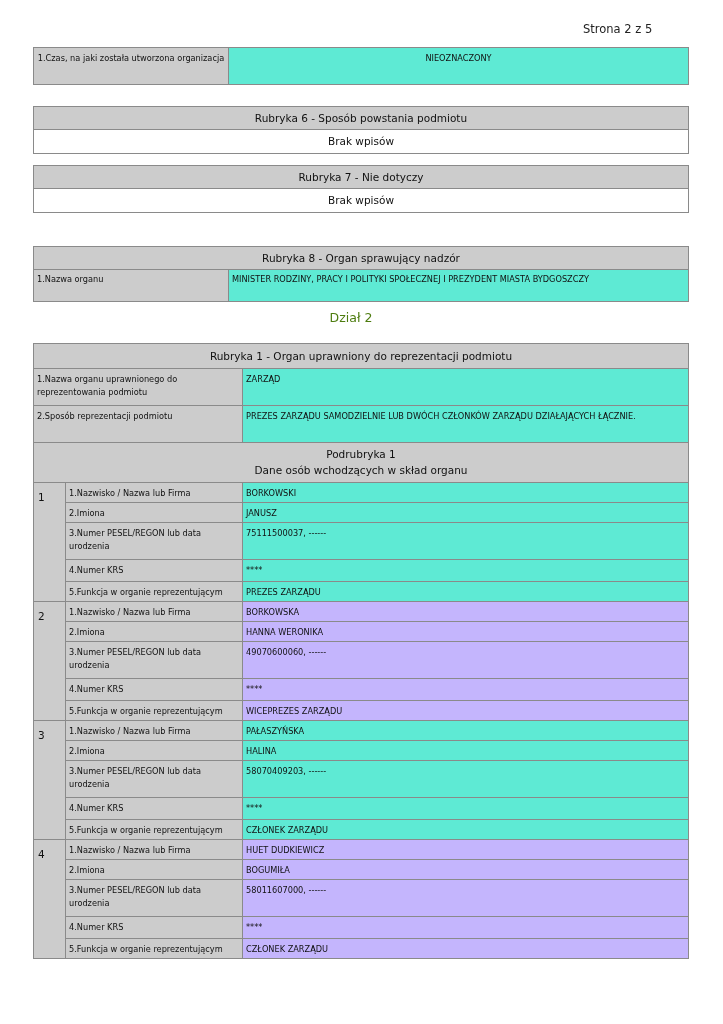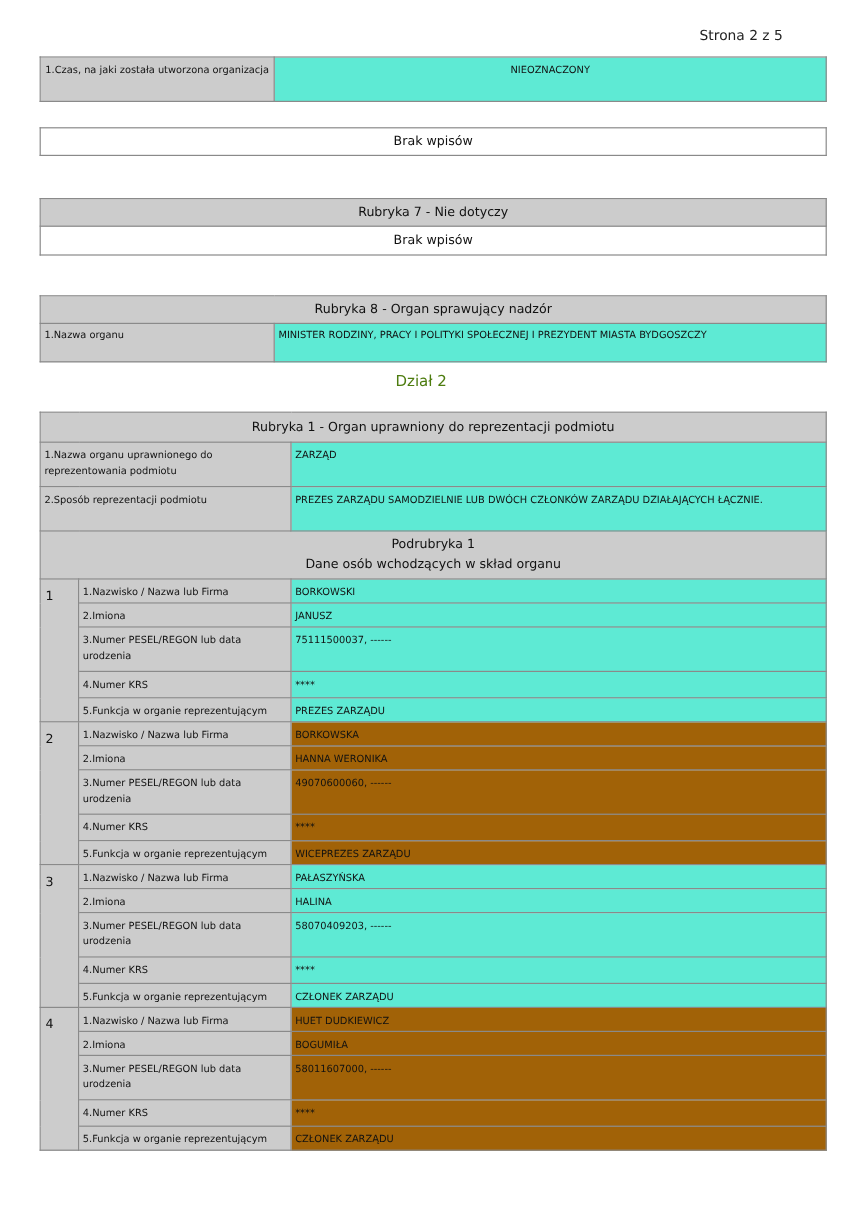--- a/index.html
+++ b/index.html
@@ -3,21 +3,21 @@
 <meta charset="utf-8">
 <style>
   html, body { margin: 0; padding: 0; background: #ffffff; }
   body { width: 723px; height: 1024px; position: relative; overflow: hidden;
          font-family: "DejaVu Sans", sans-serif; color: #111; }
   .page-num { position: absolute; top: 22px; left: 583px; font-size: 11.5px; color: #222; }
   table { border-collapse: collapse; position: absolute; left: 33px; width: 656px; table-layout: fixed; }
   td { border: 1px solid #8a8a8a; font-size: 8.2px; vertical-align: top; padding: 4px 3px 2px 3px; line-height: 1.55; }
   .lbl { background: #cccccc; }
   .val { background: #5eead4; }
-  .val-alt { background: #a16207; }
+  .val-alt { background: #c4b5fd; }
   .hdr { background: #cccccc; text-align: center; font-size: 10.5px; padding: 3px 2px; vertical-align: middle; }
   .body-center { background: #ffffff; text-align: center; font-size: 10.5px; padding: 3px 2px; vertical-align: middle; }
   .section-title { position: absolute; left: 23px; width: 656px; text-align: center; font-size: 12.5px; color: #4d7c0f; }
   .num { background: #cccccc; font-size: 10.5px; padding: 6px 4px; }
   .sub-lbl { background: #cccccc; font-size: 8.2px; }
 </style>
 </head>
 <body>
 
 <div class="page-num">Strona 2 z 5</div>
@@ -30,20 +30,23 @@
   <tbody>
       <tr style="height:37px;text-align:center;">
     <td class="lbl">1.Czas, na jaki została utworzona organizacja</td>
     <td class="val">NIEOZNACZONY</td>
   </tr>
 </tbody>
   </table>
 
 <table style="top:106px;">
   <tbody>
+      <tr style="height:19px;">
+        <td class="hdr">Rubryka 6 - Sposób powstania podmiotu</td>
+      </tr>
   <tr style="height:20px;">
         <td class="body-center">Brak wpisów</td>
       </tr>
 </tbody>
   </table>
 
 <table style="top:165px;">
   <tbody>
       <tr style="height:19px;">
         <td class="hdr">Rubryka 7 - Nie dotyczy</td>

